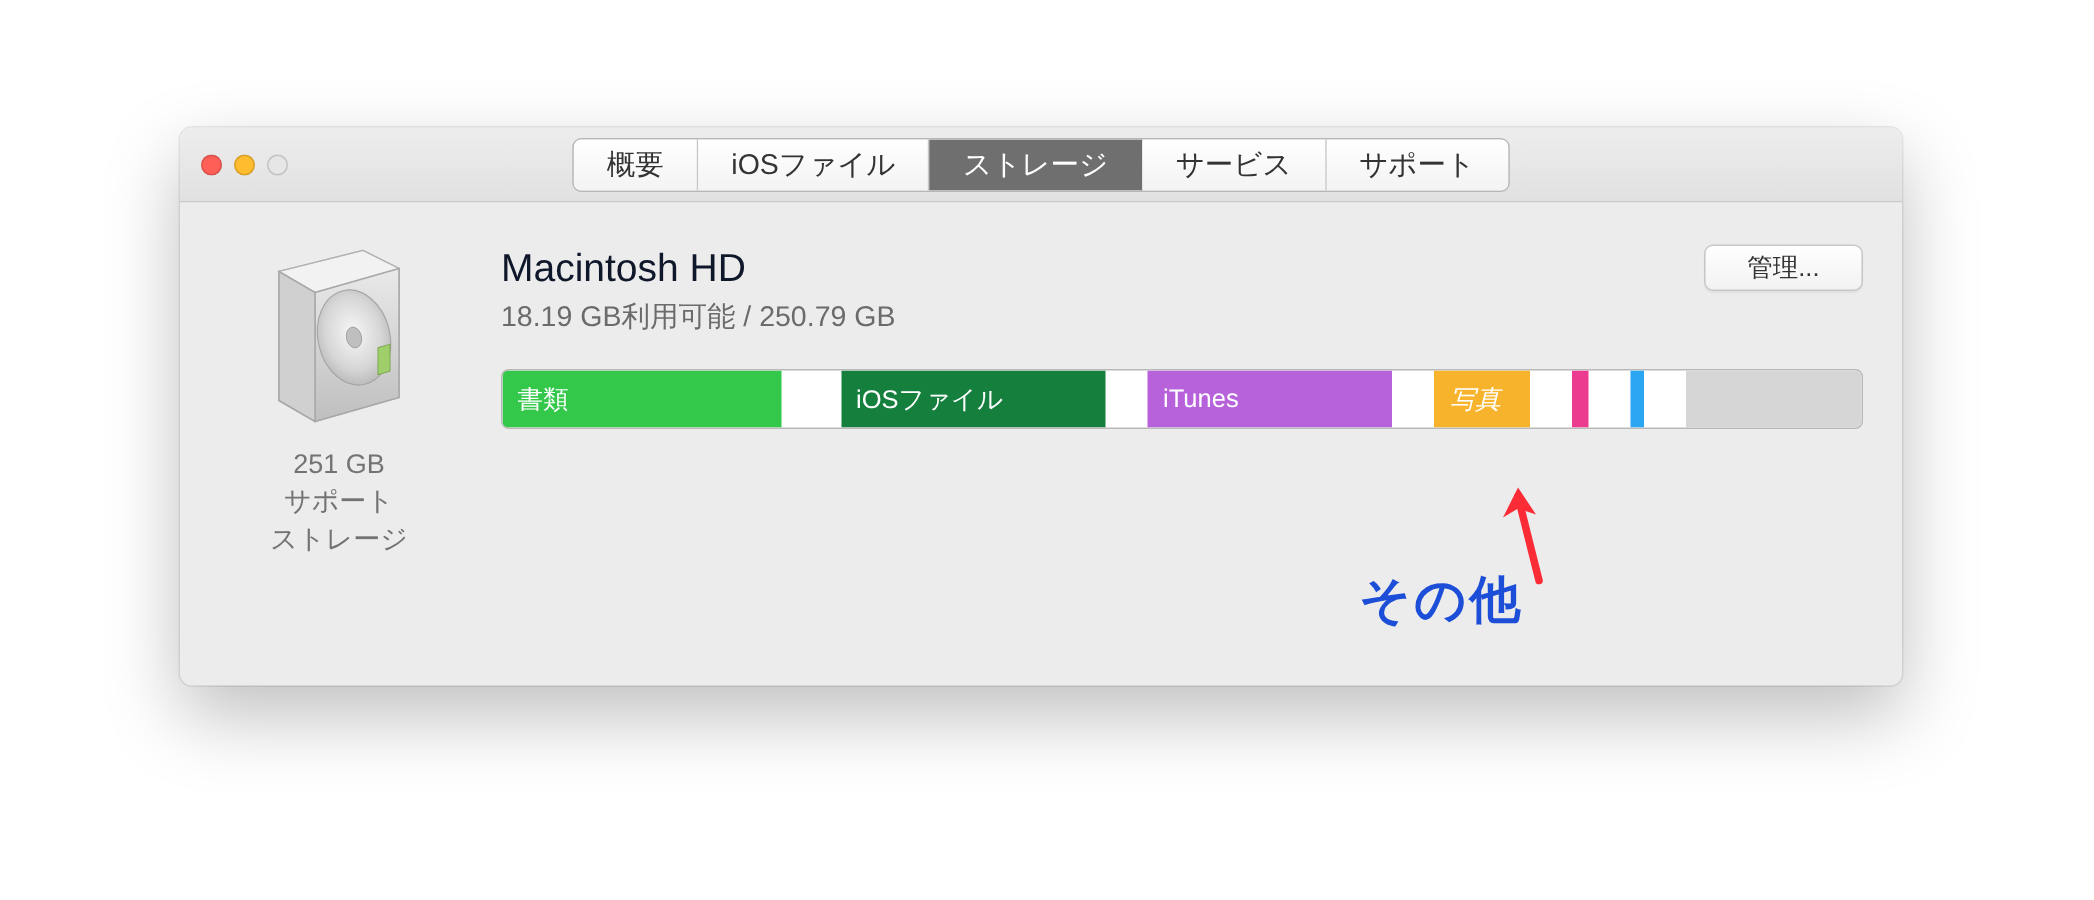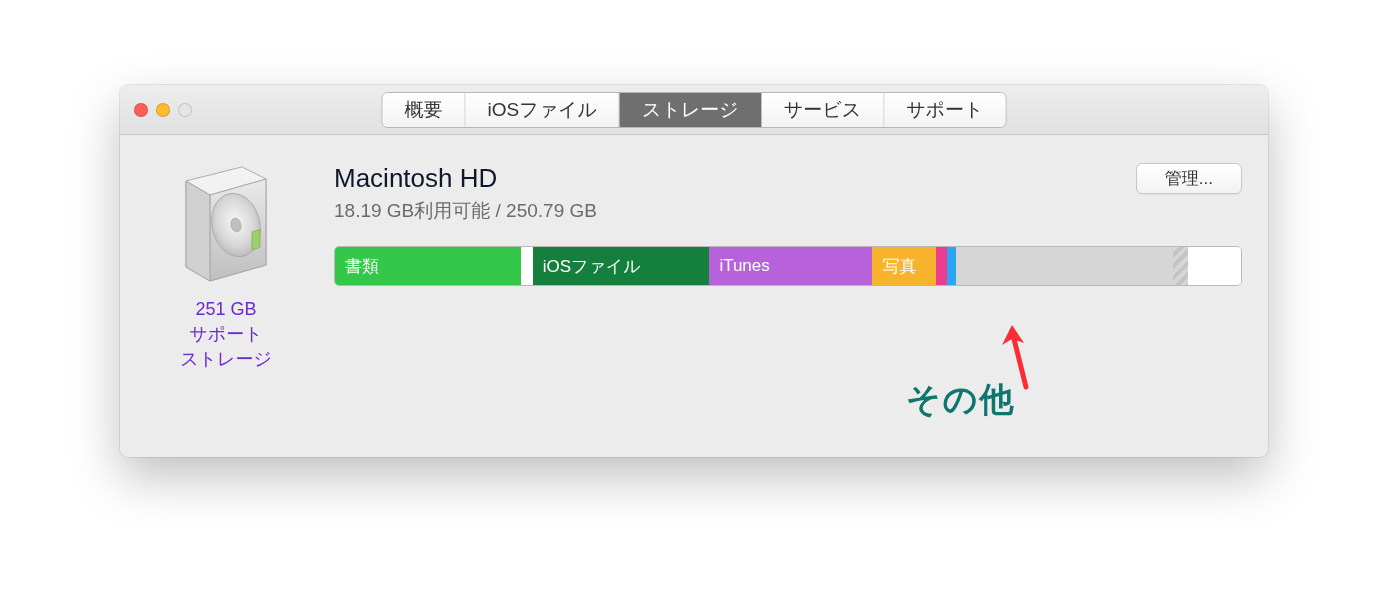--- a/index.html
+++ b/index.html
@@ -59,21 +59,21 @@
   .tab:last-child { border-right:none; }
   .tab.active { background:#6f6f6f; color:#fff; border-right-color:#6f6f6f;}
   .content {
     display:flex;
     padding: 28px 26px 20px 26px;
     gap: 28px;
   }
   .drive-col {
     width: 160px;
     text-align:center;
-    color:#6d28d9;
+    color:#737373;
     font-size:18px;
     line-height:1.4;
   }
   .drive-icon-wrap { display:flex; justify-content:center; margin-bottom:14px; }
   .drive-title { margin-top:6px; }
   .drive-sub { }
   .main-col { flex:1; position:relative; }
   .header-row { display:flex; align-items:flex-start; justify-content:space-between; }
   .disk-name { font-size:26px; color:#0f172a; font-weight:400; }
   .disk-sub { font-size:19px; color:#6b6b6b; margin-top:4px; }
@@ -89,47 +89,48 @@
   }
   .bar-outer {
     margin-top:22px;
     height:40px;
     border:1px solid #b9b9b9;
     border-radius:5px;
     background:#fff;
     display:flex;
     overflow:hidden;
     position:relative;
+    gap:28px;
   }
   .segment {
     height:100%;
     color:#fff;
     font-size:17px;
     display:flex;
     align-items:center;
     padding-left:10px;
     white-space:nowrap;
     overflow:hidden;
   }
   .seg-green  { background:#34c84a; flex:0 0 20.5%; }
   .seg-red    { background:#15803d; flex:0 0 19.5%;margin-left:12px; }
   .seg-purple { background:#b762db; flex:0 0 18%; }
-  .seg-orange { background:#f7b32b; flex:0 0 7%; }
+  .seg-orange { background:#f7b32b; flex:0 0 7%;font-style:italic; }
   .seg-pink   { background:#ec3c8f; flex:0 0 1.2%; padding:0;}
   .seg-blue   { background:#2aa6f2; flex:0 0 1%;  padding:0;}
   .seg-grey   { background:#d6d6d6; flex:0 0 24%; padding:0;}
   .seg-hatch  {
     flex:0 0 1.6%;
     padding:0;
     background: repeating-linear-gradient(135deg,#d6d6d6 0 4px,#c4c4c4 4px 8px);
   }
   .seg-free   { background:#fff; flex:1; padding:0;}
   .annotation {
     position:absolute;
-    color:#0f766e;
+    color:#1d4ed8;
     font-size:34px;
     font-weight:600;
     letter-spacing:2px;
   }
   .arrow {
     position:absolute;
     color:#fb2c36;
   }
 </style>
 </head>

